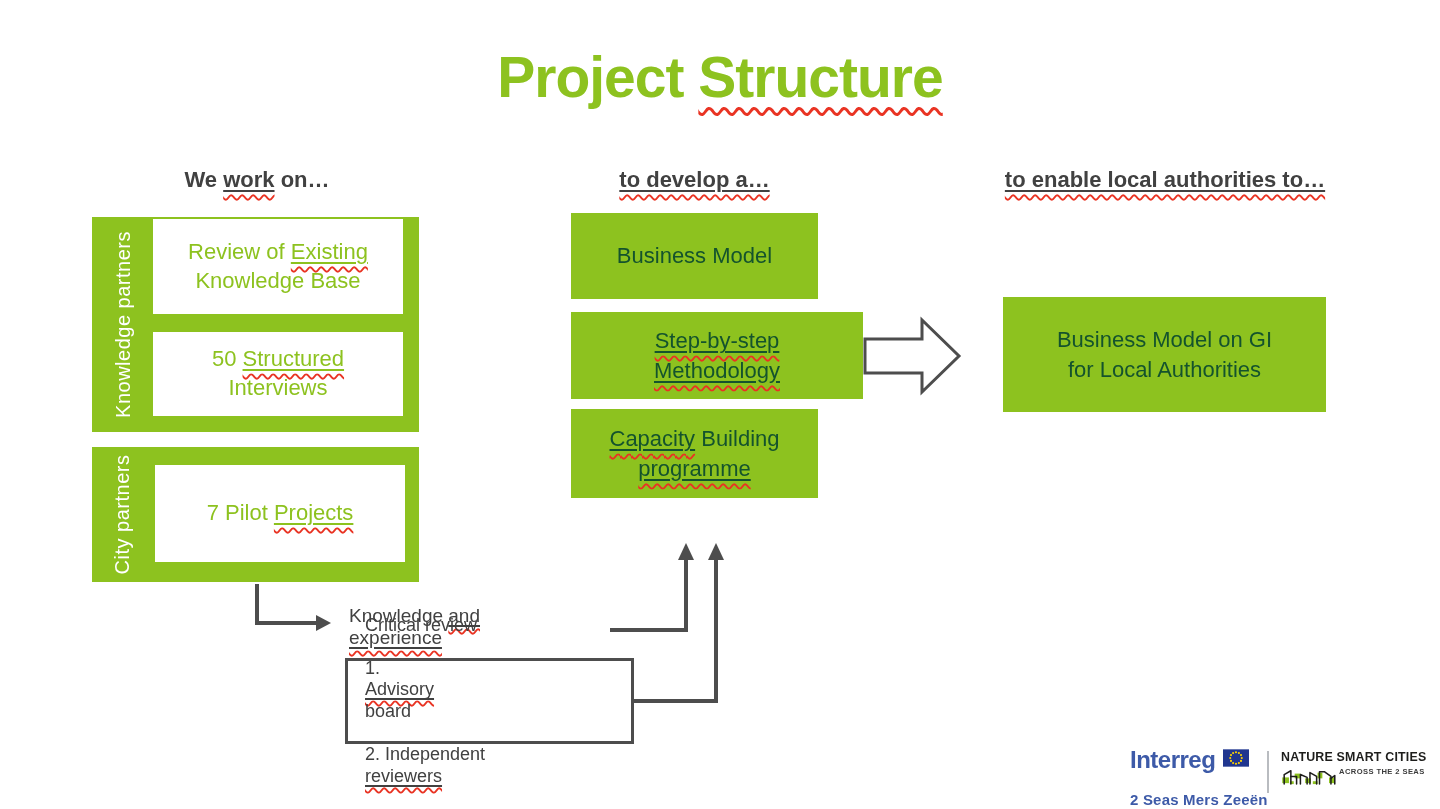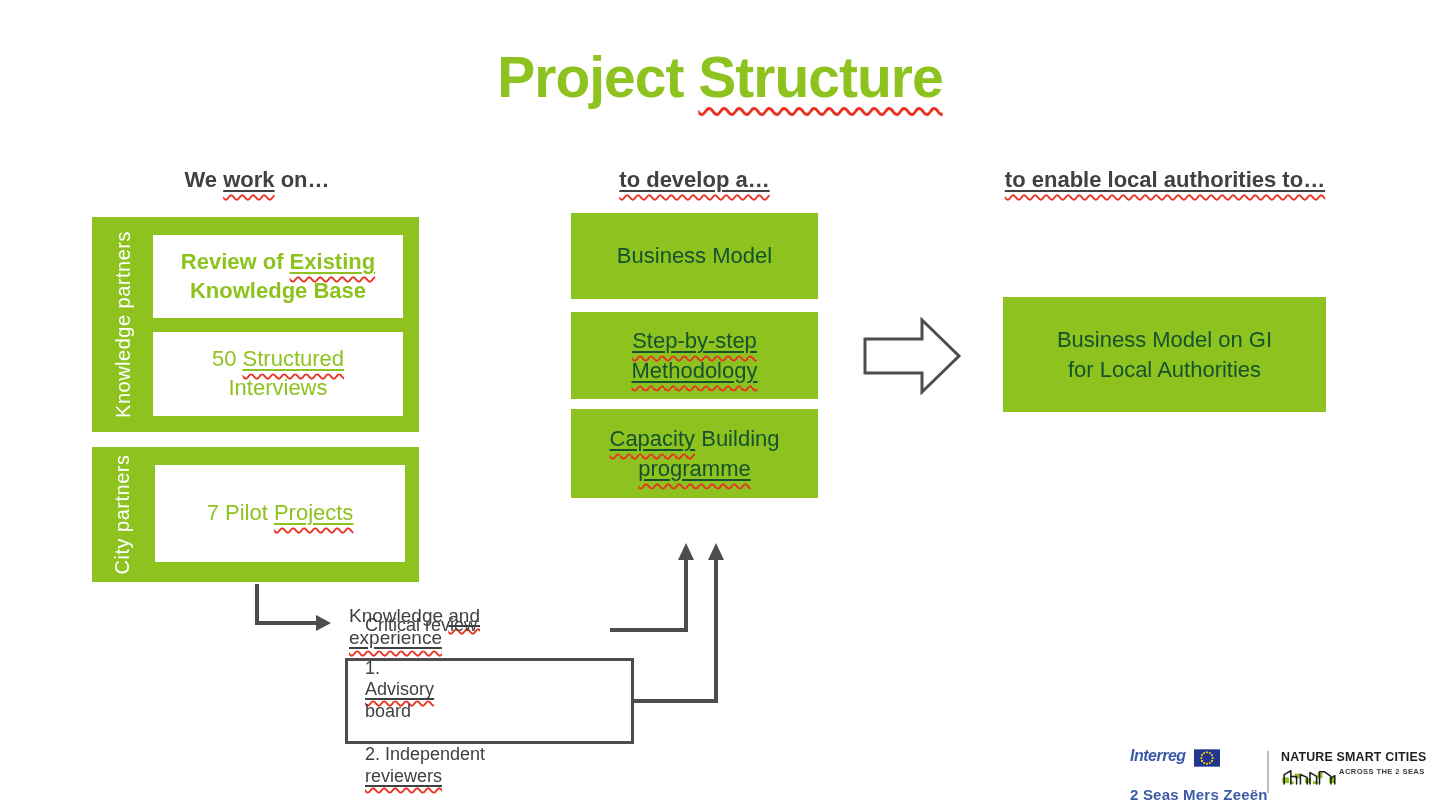--- a/index.html
+++ b/index.html
@@ -41,49 +41,49 @@
   .group{position:absolute;left:92px;width:327px;background:#8DC21F;}
   #kp-group{top:217px;height:215px;}
   #cp-group{top:447px;height:135px;}
   .vlabel{position:absolute;left:0;top:0;bottom:0;width:62px;display:flex;align-items:center;justify-content:center;}
   .vlabel span{transform:rotate(-90deg);white-space:nowrap;color:#ffffff;font-size:20px;letter-spacing:0.5px;}
   .wbox{
     position:absolute;left:61px;width:250px;background:#ffffff;color:#8DC21F;
     display:flex;align-items:center;justify-content:center;text-align:center;
     font-size:22px;line-height:1.3;
   }
-  #wbox-review{top:18px;height:83px;font-weight:bold;}
+  #wbox-review{top:2px;height:95px;}
   #wbox-interviews{top:115px;height:84px;}
   #wbox-pilot{top:18px;height:97px;left:63px;}
   
   .gbox{
     position:absolute;background:#8DC21F;color:#14532d;
     display:flex;align-items:center;justify-content:center;text-align:center;
     font-size:22px;line-height:1.32;
   }
   #mbox-1{left:571px;top:213px;width:247px;height:86px;}
-  #mbox-2{left:571px;top:312px;width:247px;height:87px;}
+  #mbox-2{left:571px;top:312px;width:292px;height:87px;}
   #mbox-3{left:571px;top:409px;width:247px;height:89px;}
   #rbox{left:1003px;top:297px;width:323px;height:115px;}
   
   .overlay{position:absolute;left:0;top:0;width:1440px;height:809px;pointer-events:none;}
   
   .note{
     position:absolute;left:349px;top:605px;font-size:19px;line-height:1.18;color:#414141;
   }
   .crit{
     position:absolute;left:345px;top:658px;width:289px;height:86px;box-sizing:border-box;
     border:3px solid #4D4D4D;background:#ffffff;
     display:flex;flex-direction:column;justify-content:center;
     padding-left:17px;font-size:18px;line-height:1.2;color:#414141;
   }
   
   .interreg{position:absolute;left:1130px;top:748px;color:#3D5AA8;}
   .irow{display:flex;align-items:flex-start;}
-  .iword{font-size:16px;font-weight:bold;letter-spacing:-0.5px;line-height:1;font-style:italic;}
+  .iword{font-size:24px;font-weight:bold;letter-spacing:-0.5px;line-height:1;}
   .euflag{margin-left:8px;margin-top:1px;}
   .isub{font-size:15px;font-weight:bold;margin-top:19px;letter-spacing:0.2px;}
   .logo-divider{position:absolute;left:1267px;top:751px;width:2px;height:42px;background:#b9bcc0;}
   .nsc{position:absolute;left:1281px;top:750px;width:134px;color:#1D1D1B;}
   .nsc-title{font-size:12.4px;font-weight:bold;letter-spacing:0.2px;white-space:nowrap;}
   .nsc-row{display:flex;align-items:flex-start;margin-top:1px;}
   .nsc-sub{font-size:7.6px;font-weight:bold;letter-spacing:0.4px;color:#3c3c3c;margin-top:2px;white-space:nowrap;}
   .skyline{flex:0 0 auto;margin-right:2px;}
 </style>
 </head>

